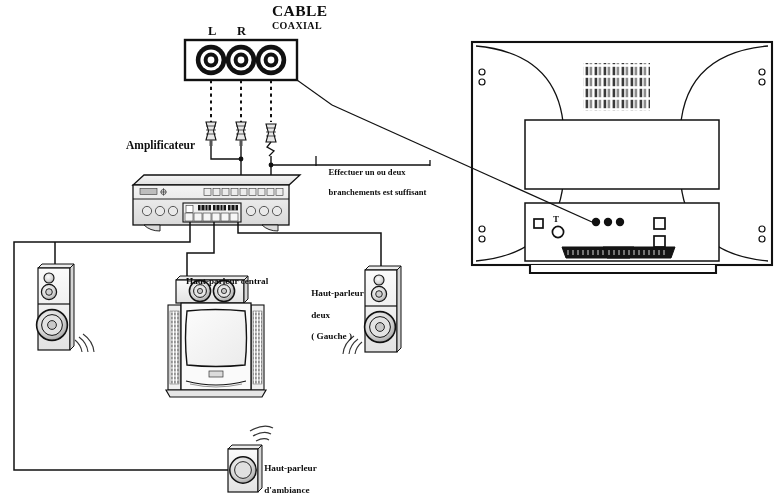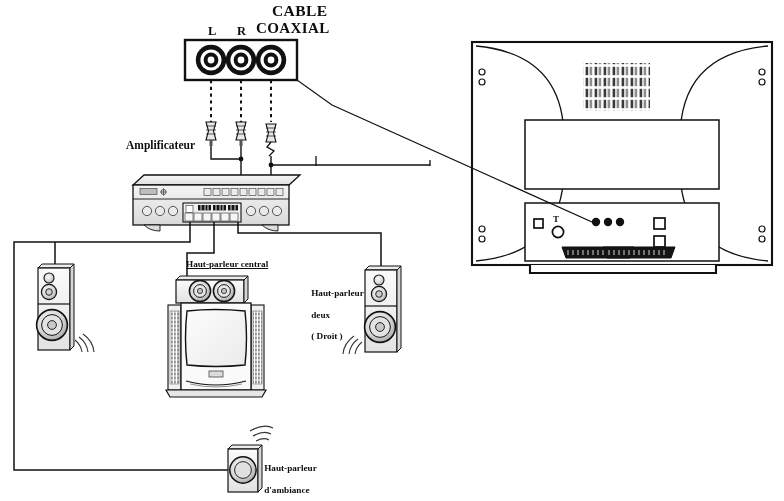--- a/index.html
+++ b/index.html
@@ -5,27 +5,27 @@
 <style>
   html,body{margin:0;padding:0;background:#ffffff;}
   body{width:784px;height:501px;overflow:hidden;
        font-family:"Liberation Serif", serif;color:#000;}
   #stage{position:relative;width:784px;height:501px;background:#fff;}
   #stage svg{position:absolute;top:0;left:0;}
   .lbl{position:absolute;font-family:"Liberation Serif",serif;font-weight:bold;
        color:#0d0d0d;line-height:1.18;white-space:pre;}
   .lbl-head{font-family:"Liberation Serif",serif;font-weight:bold;}
   #t-cable{left:272px;top:2px;font-size:15.5px;letter-spacing:.4px;}
-  #t-coax{left:256px;top:20px;font-size:15px;letter-spacing:.4px;}
+  #t-coax{left:272px;top:20px;font-size:10px;letter-spacing:.4px;}
   #t-L{left:208px;top:24px;font-size:12.5px;}
   #t-R{left:237px;top:24px;font-size:12.5px;}
   #t-amp{left:126px;top:139px;font-size:11.5px;}
   #t-eff{left:320px;top:157px;font-size:8.6px;}
   #t-fl{left:72px;top:264px;font-size:9.2px;}
-  #t-cen{left:186px;top:259px;font-size:9.2px;text-decoration:underline;}
+  #t-cen{left:186px;top:276px;font-size:9.2px;}
   #t-fr{left:302px;top:277px;font-size:9.2px;}
   #t-amb{left:255px;top:452px;font-size:9.2px;}
   #t-ghost{left:33px;top:-5px;font-size:10px;color:#efefef;font-weight:bold;}
 </style>
 </head>
 <body>
 
 <div id="stage">
 
   <svg width="784" height="501" viewBox="0 0 784 501">
@@ -372,28 +372,32 @@
       <path d="M430 160 L430 166" stroke="#111" stroke-width="1.3"></path>
     </g>
   </svg>
 
   <div class="lbl lbl-head" id="t-cable">CABLE</div>
   <div class="lbl lbl-head" id="t-coax">COAXIAL</div>
   <div class="lbl" id="t-L">L</div>
   <div class="lbl" id="t-R">R</div>
   <div class="lbl" id="t-amp">Amplificateur</div>
 
+  <div class="lbl" id="t-eff">
+    <span>Effectuer un ou deux</span><br>
+    <span>branchements est suffisant</span>
+  </div>
 
 
   <div class="lbl" id="t-cen">Haut-parleur central</div>
 
   <div class="lbl" id="t-fr">
     <span>Haut-parleur</span><br>
     <span>deux</span><br>
-    <span>( Droit )</span>
+    <span>( Gauche )</span>
   </div>
 
   <div class="lbl" id="t-amb">
     <span>Haut-parleur</span><br>
     <span>d'ambiance</span>
   </div>
 
   <div class="lbl" id="t-ghost"></div>
 
   <div class="lbl" style="left:553px;top:214px;font-size:9px;">T</div>

